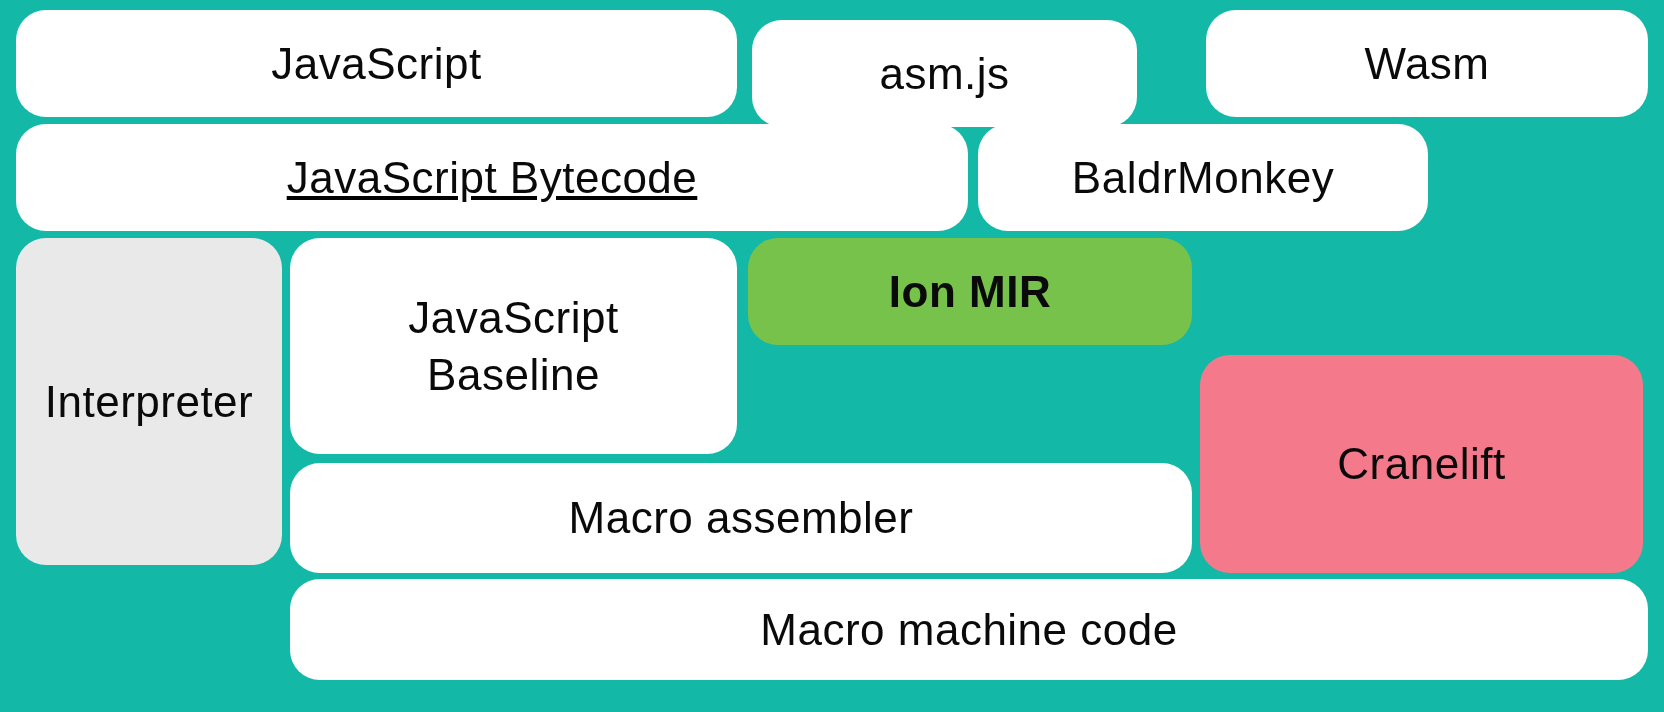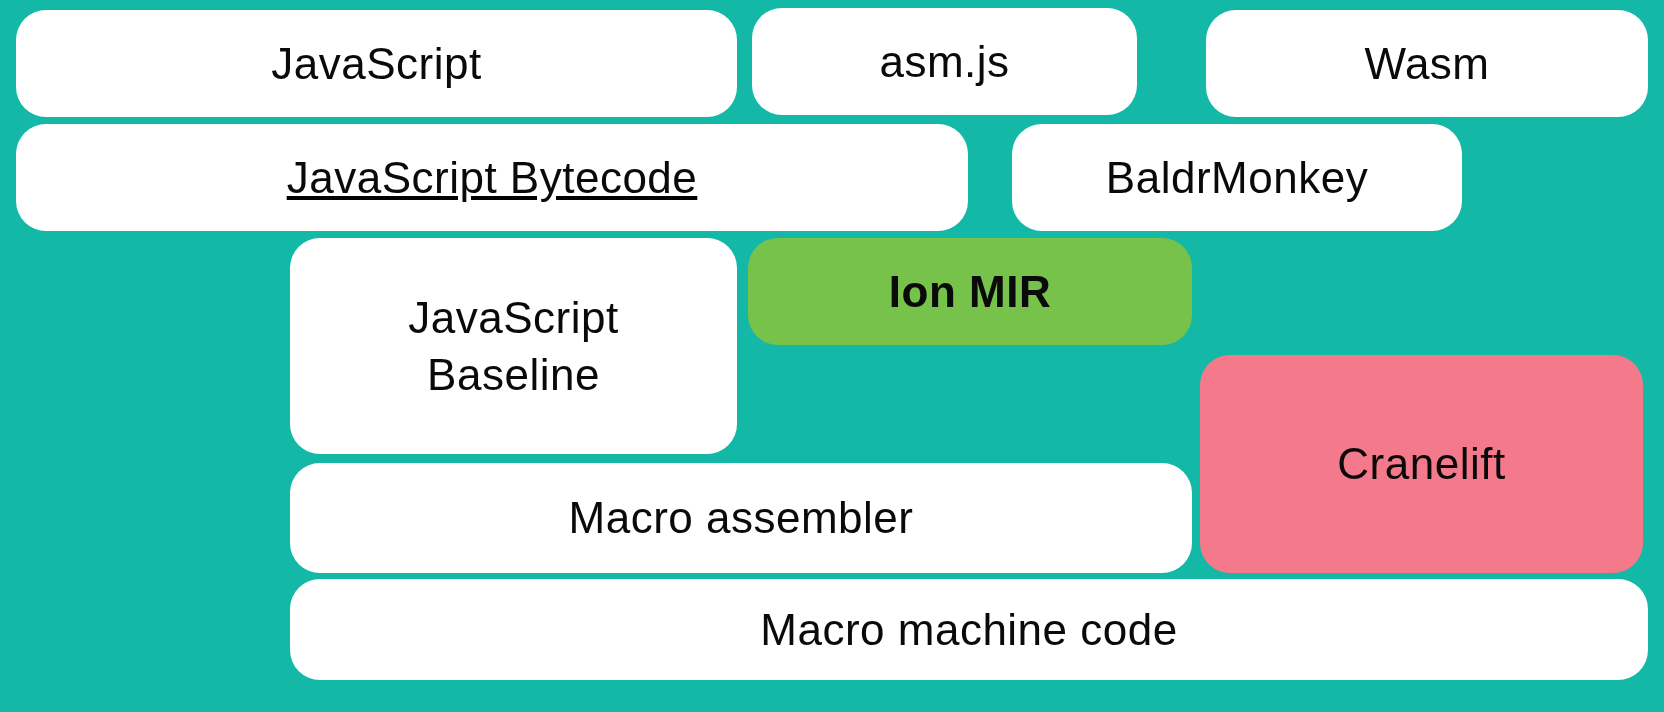--- a/index.html
+++ b/index.html
@@ -27,31 +27,34 @@
     letter-spacing:0.5px;
   }
 </style>
 </head>
 <body>
 
 <div class="stage" style="background: #14b8a6; padding-left: 32px;">
     <div class="box" style="left: 16px; top: 10px; width: 721px; height: 107px; background: rgb(255, 255, 255);">
       <span class="label" style="color: rgb(10, 10, 10);">JavaScript</span>
     </div>
-    <div class="box" style="left: 752px; top: 8px; width: 385px; height: 107px; background: rgb(255, 255, 255);">
+    <div class="box" style="left: 752px; top: 20px; width: 385px; height: 107px; background: rgb(255, 255, 255);">
       <span class="label" style="color: rgb(10, 10, 10);">asm.js</span>
     </div>
     <div class="box" style="left: 1206px; top: 10px; width: 442px; height: 107px; background: rgb(255, 255, 255);">
       <span class="label" style="color: rgb(10, 10, 10);">Wasm</span>
     </div>
     <div class="box" style="left: 16px; top: 124px; width: 952px; height: 107px; background: rgb(255, 255, 255); text-decoration: underline;">
       <span class="label" style="color: rgb(10, 10, 10);">JavaScript Bytecode</span>
     </div>
-    <div class="box" style="left: 1012px; top: 124px; width: 450px; height: 107px; background: rgb(255, 255, 255);">
+    <div class="box" style="left: 978px; top: 124px; width: 450px; height: 107px; background: rgb(255, 255, 255);">
       <span class="label" style="color: rgb(10, 10, 10);">BaldrMonkey</span>
+    </div>
+    <div class="box" style="left: 16px; top: 238px; width: 266px; height: 327px; background: rgb(233, 233, 233);">
+      <span class="label" style="color: rgb(10, 10, 10);">Interpreter</span>
     </div>
     <div class="box" style="left: 290px; top: 238px; width: 447px; height: 216px; background: rgb(255, 255, 255);">
       <span class="label" style="color: rgb(10, 10, 10);">JavaScript
 Baseline</span>
     </div>
     <div class="box" style="left: 748px; top: 238px; width: 444px; height: 107px; background: rgb(119, 194, 74);">
       <span class="label" style="color: rgb(10, 10, 10); font-weight: bold;">Ion MIR</span>
     </div>
     <div class="box" style="left: 1200px; top: 355px; width: 443px; height: 218px; background: rgb(244, 121, 139);">
       <span class="label" style="color: rgb(10, 10, 10);">Cranelift</span>

